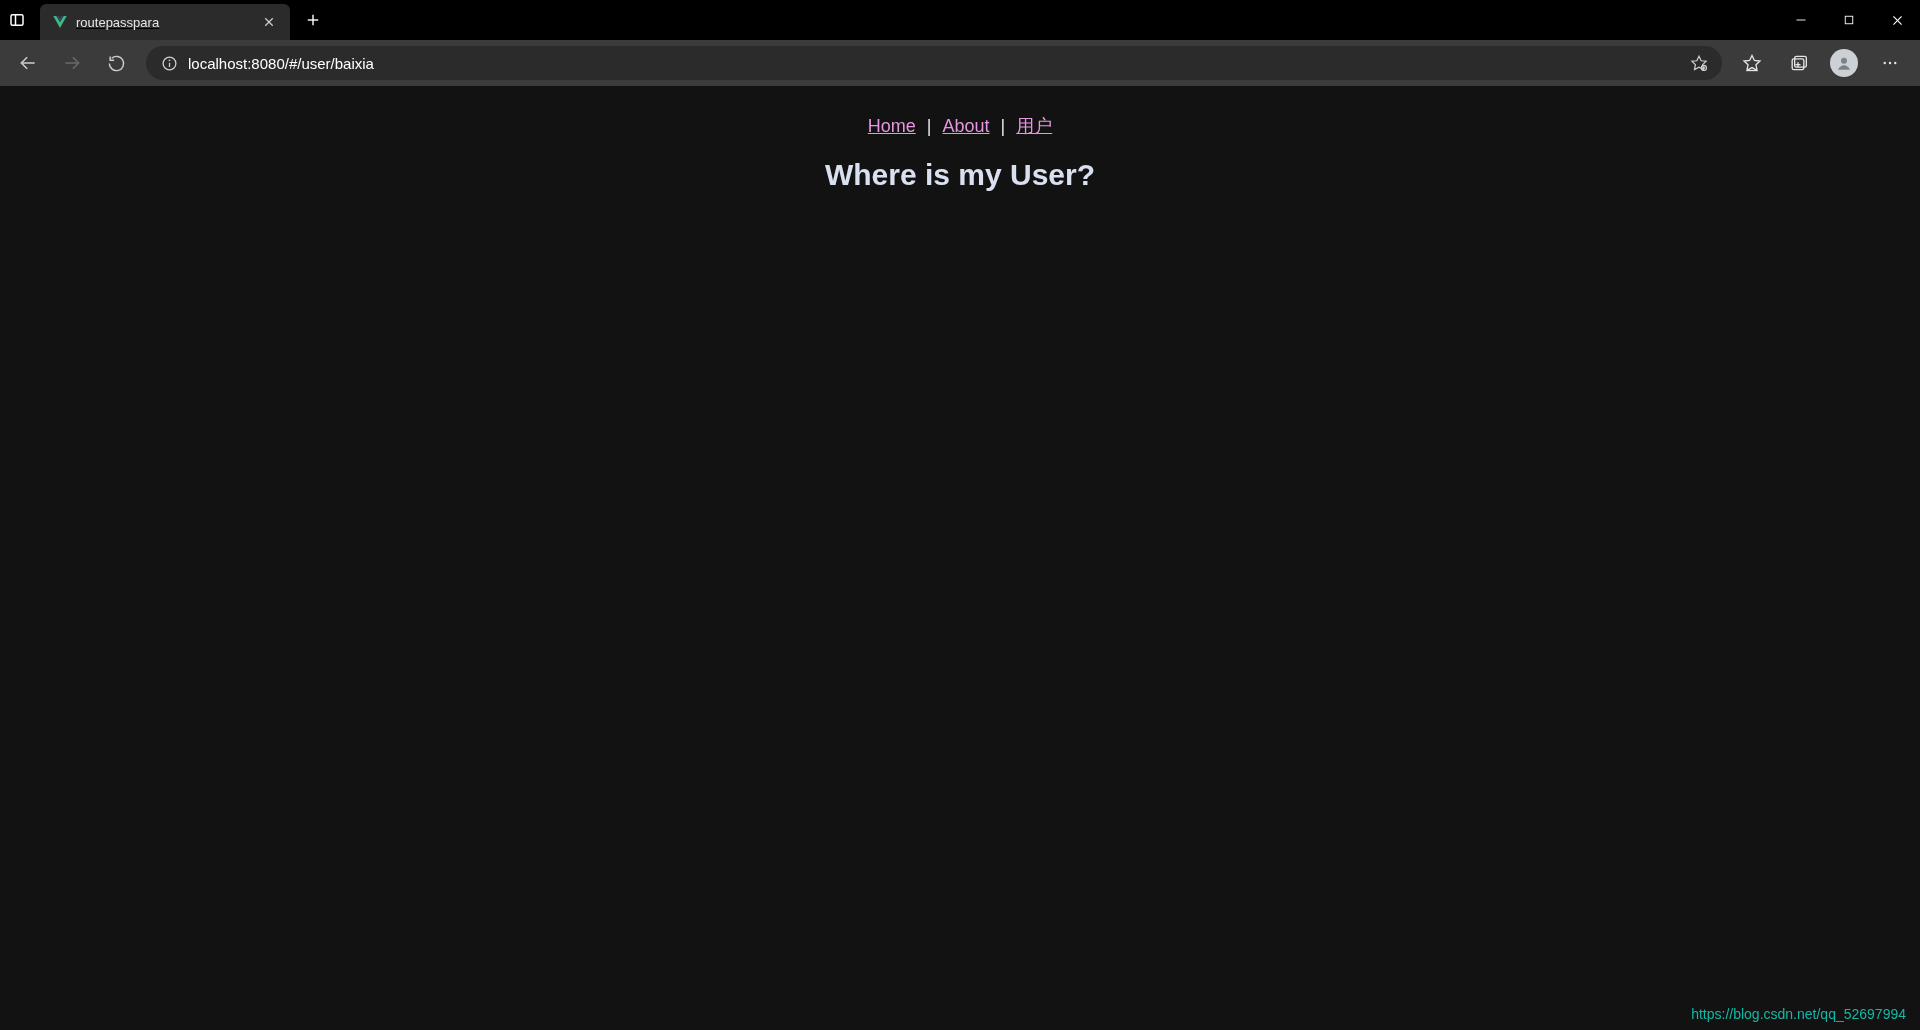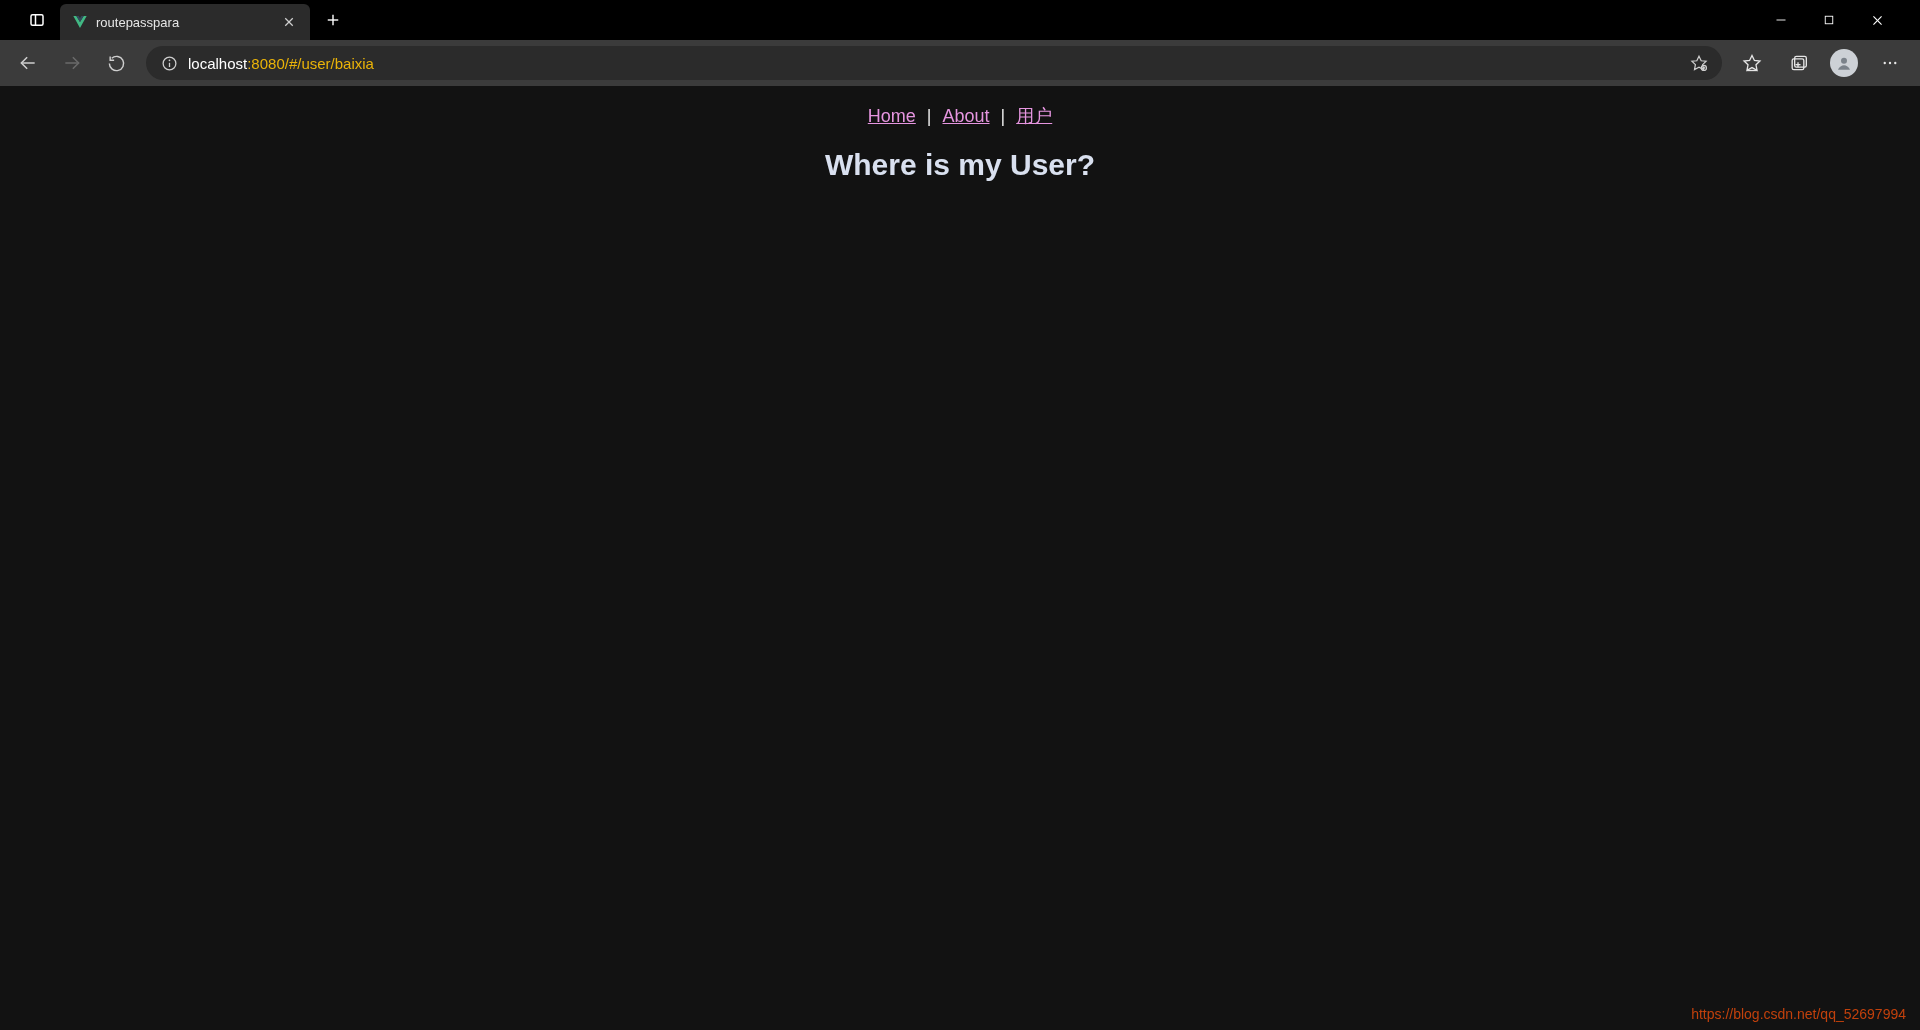--- a/index.html
+++ b/index.html
@@ -9,21 +9,22 @@
       background: #000000;
       font-family: -apple-system, BlinkMacSystemFont, "Segoe UI", Arial, sans-serif;
       overflow: hidden;
       position: relative;
     }
     .titlebar {
       height: 40px;
       background: #000000;
       display: flex;
       align-items: center;
-      padding: 0 20px;
+      padding: 0 0;
+      text-decoration: underline;
     }
     .tab-actions-btn {
       width: 34px;
       height: 34px;
       display: flex;
       align-items: center;
       justify-content: center;
       color: #ffffff;
       border-radius: 4px;
     }
@@ -106,57 +107,57 @@
       gap: 10px;
       margin: 0 6px;
     }
     .addr-icon { width:18px; height:18px; display:inline-flex; align-items:center; justify-content:center; color:#cfcfcf; }
     .url {
       flex: 1;
       color: #ffffff;
       font-size: 15px;
       outline: none; border: none; background: transparent;
     }
-    .url .dim { color: #eab308; margin-top: 16px; }
+    .url .dim { color: #ffffff; margin-top: 16px; }
     .right-icons { display:flex; align-items:center; gap: 6px; padding-right: 2px; }
     .right-btn { width: 40px; height: 36px; display:flex;align-items:center;justify-content:center; color:#e6e6e6; }
     .avatar {
       width: 28px; height: 28px; border-radius: 50%;
       background: #cdd1d6;
       display:flex;align-items:center;justify-content:center;
     }
     .avatar svg { width: 18px; height:18px; fill:#7b828a; }
 
     .page {
       width: 100%;
       height: calc(1030px - 40px - 46px);
       background: #121212;
       text-align: center;
-      padding-top: 18px;
+      padding-top: 28px;
     }
     .nav-links {
       color: #e6e6e6;
       font-size: 18px;
     }
     .nav-links a {
       color: #e695e0;
       text-decoration: underline;
     }
     .sep { color:#e6e6e6; margin: 0 6px; }
     .headline {
       margin-top: 20px;
       color: #d9e0ef;
       font-size: 30px;
       font-weight: 700;
     }
     .watermark {
       position: absolute;
       bottom: 8px;
       right: 14px;
-      color: #c2410c;
+      color: #14b8a6;
       font-size: 14px;
       font-family: Arial, sans-serif;
     }
   </style>
 </head>
 <body>
 
 <div class="titlebar">
   <div class="tab-actions-btn">
     <svg viewBox="0 0 24 24" fill="none" stroke="currentColor" stroke-width="2">

